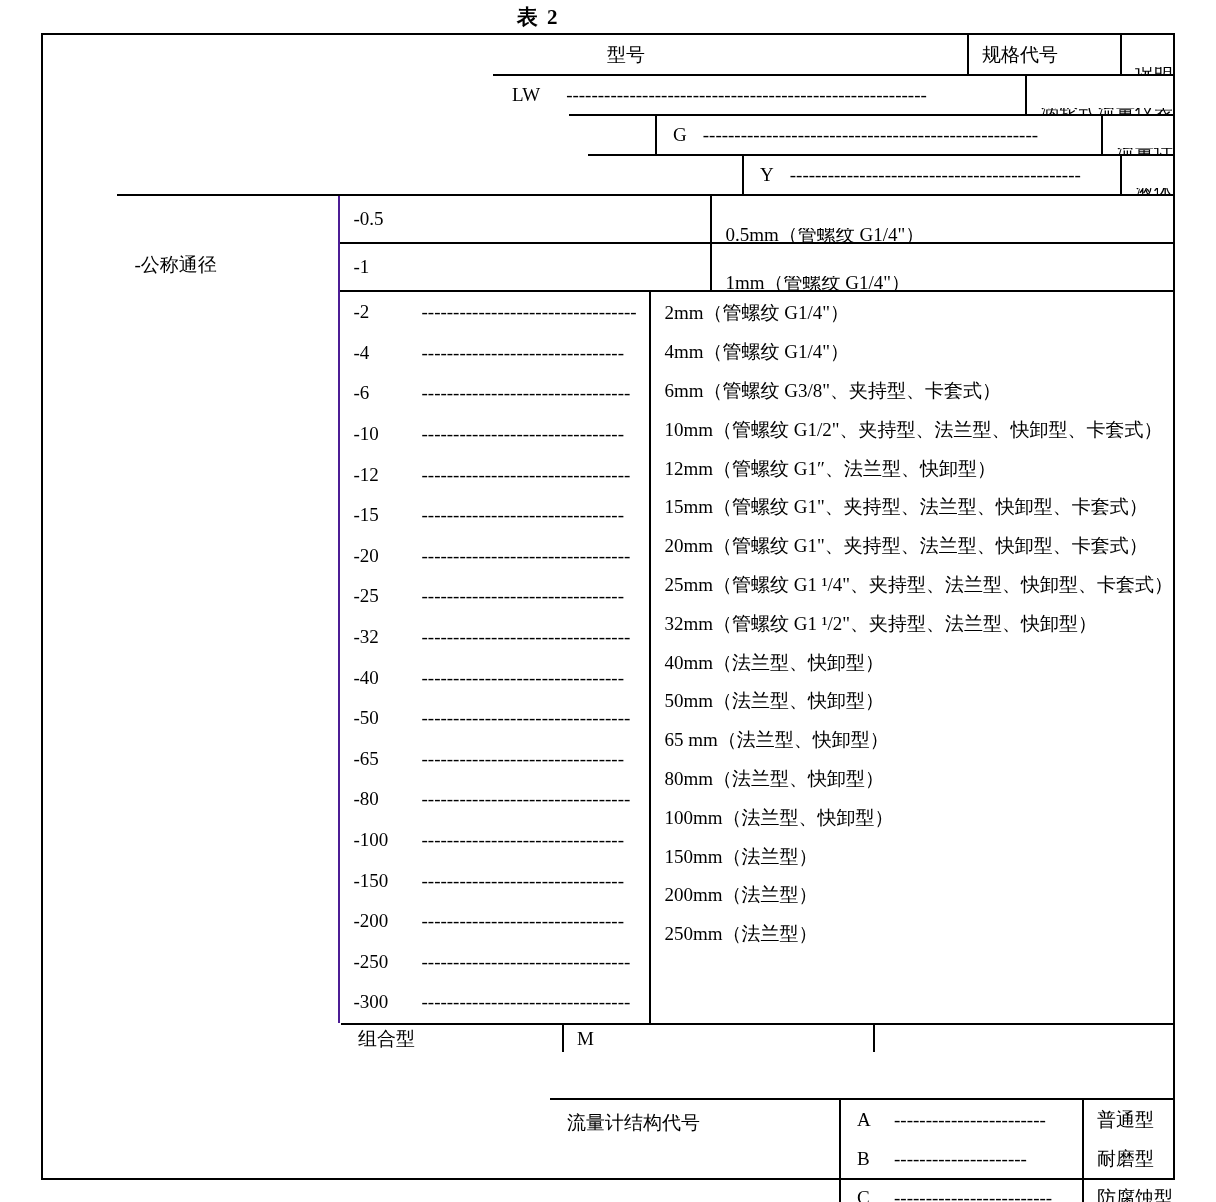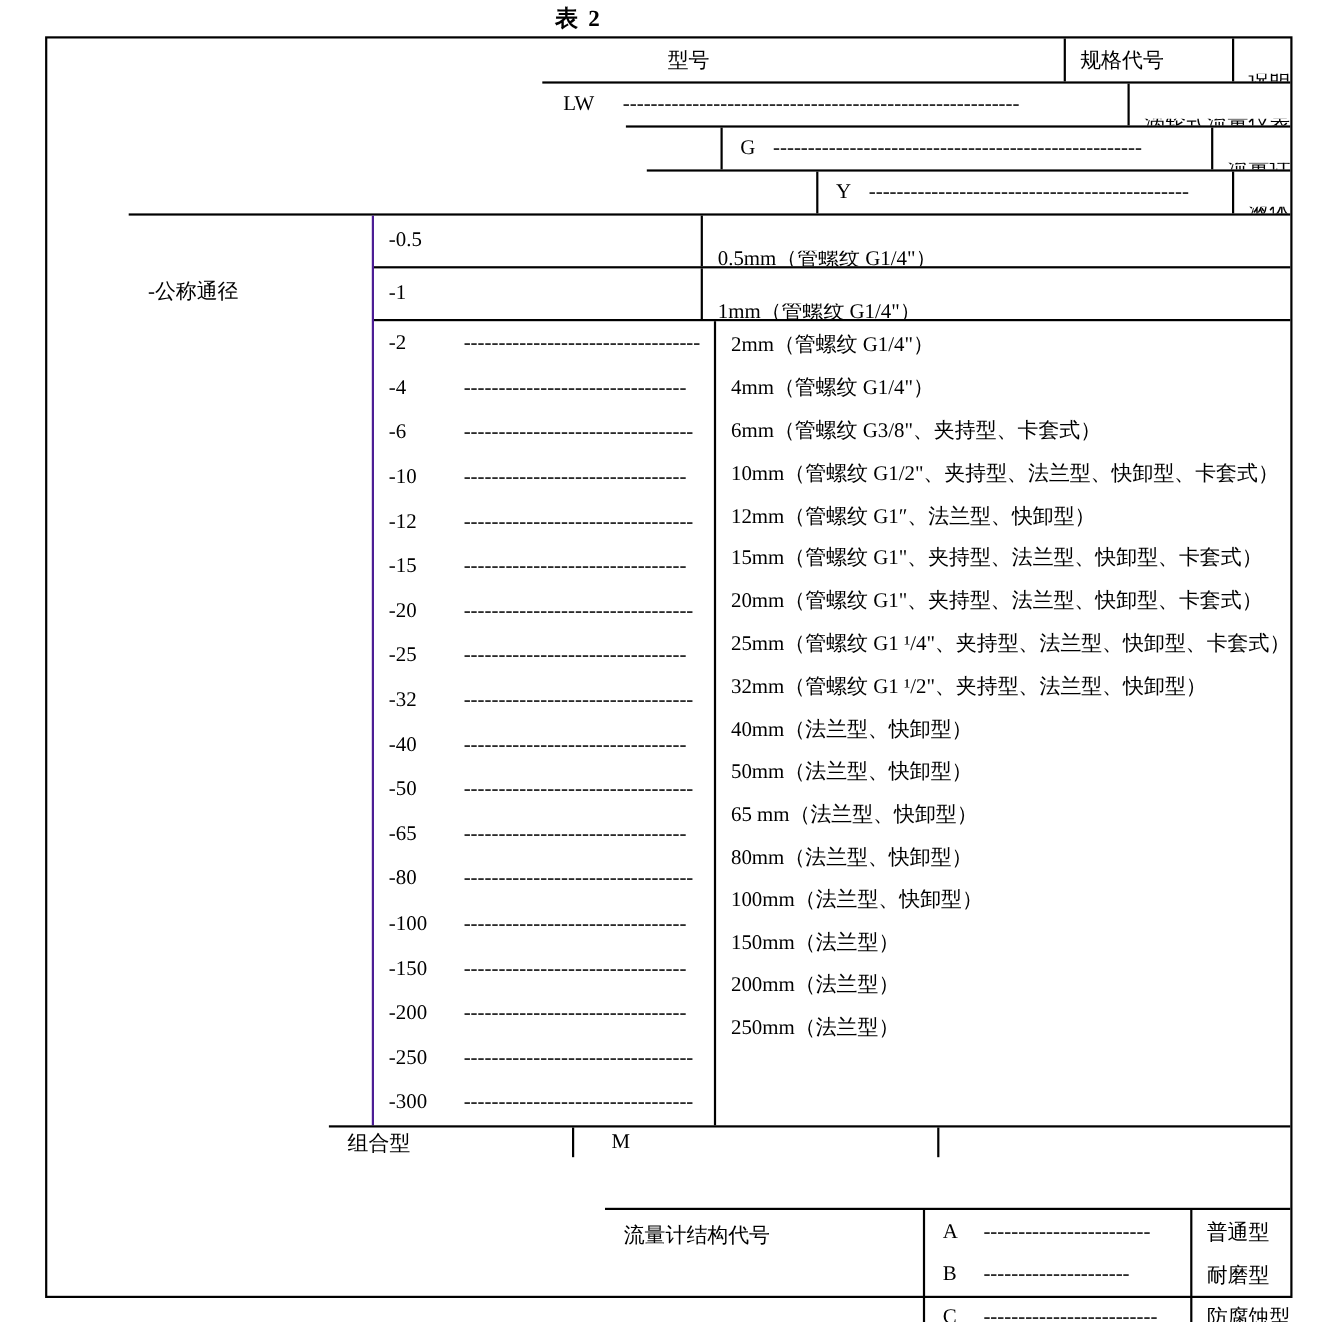--- a/index.html
+++ b/index.html
@@ -2,21 +2,21 @@
 <html><head>
 <meta charset="utf-8">
 <style>
   html,body{margin:0;padding:0;background:#ffffff;}
   body{
     width:1216px;height:1202px;position:relative;
     font-family:"Liberation Serif","DejaVu Serif",serif;
     font-size:19px;color:#000;overflow:hidden;
   }
   .title{
-    position:absolute;top:3px;left:0;width:1052px;text-align:center;
+    position:absolute;top:3px;left:12px;width:1052px;text-align:center;
     font-weight:bold;font-size:21px;letter-spacing:2px;
   }
   .tbl{
     position:absolute;left:41px;top:33px;width:1134px;height:1147px;
     border:2px solid #000;box-sizing:border-box;
     display:flex;flex-direction:column;align-items:flex-end;
   }
   .row{display:flex;box-sizing:border-box;flex-shrink:0;}
   .bt{border-top:2px solid #000;}
   .cell{box-sizing:border-box;display:flex;align-items:center;padding-left:13px;overflow:hidden;white-space:nowrap;}
@@ -34,29 +34,29 @@
   .sp-y{width:156px;}
   .c-y{width:378px;padding-left:16px;}
   .dash{margin-left:16px;letter-spacing:0;}
   .dash-lw{margin-left:26px;}
   
   .r-pd{height:829px;}
   .c-pdlabel{width:223px;box-sizing:border-box;border-right:2px solid #4c1d95;
     padding:56px 0 0 17px;white-space:nowrap;}
   .pd-right{flex:1;display:flex;flex-direction:column;box-sizing:border-box;}
   .subrow{height:48px;border-bottom:2px solid #000;box-sizing:border-box;display:flex;flex-shrink:0;}
-  .c-sub{width:299px;}
+  .c-sub{width:372px;}
   .pd-big{flex:1;display:flex;box-sizing:border-box;}
   .speccol{width:311px;box-sizing:border-box;border-right:2px solid #000;display:flex;flex-direction:column;}
   .specline{height:40.6px;display:flex;align-items:center;flex-shrink:0;}
   .num{width:81px;padding-left:13px;box-sizing:border-box;}
   .desccol{flex:1;display:flex;flex-direction:column;padding-top:2px;box-sizing:border-box;}
   .descline{height:38.8px;display:flex;align-items:center;padding-left:13px;flex-shrink:0;white-space:nowrap;overflow:hidden;}
   
-  .r-m{height:29px;gap:21px;}
+  .r-m{height:29px;}
   .c-mlabel{width:223px;padding-left:17px;}
   .c-mcode{width:311px;}
   
   .r-abc{height:118px;margin-top:46px;}
   .c-abclabel{width:291px;box-sizing:border-box;border-right:2px solid #000;
     padding:10px 0 0 17px;white-space:nowrap;}
   .abccodes{width:243px;box-sizing:border-box;border-right:2px solid #000;display:flex;flex-direction:column;}
   .abcline{height:39.3px;display:flex;align-items:center;flex-shrink:0;}
   .abc-code{width:53px;padding-left:16px;box-sizing:border-box;}
   .abcdescs{flex:1;display:flex;flex-direction:column;}

